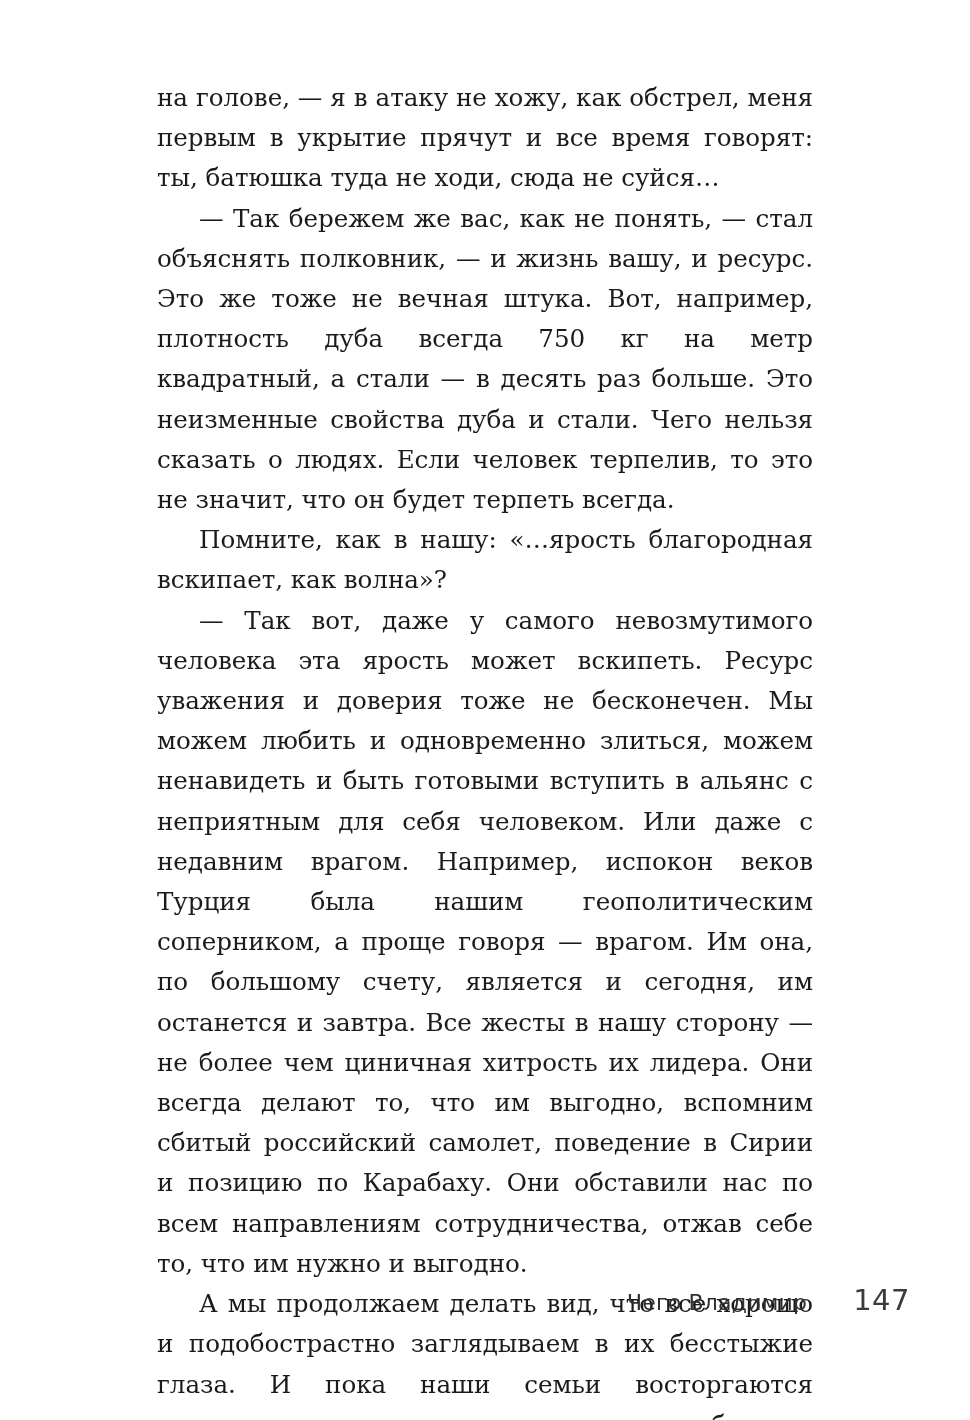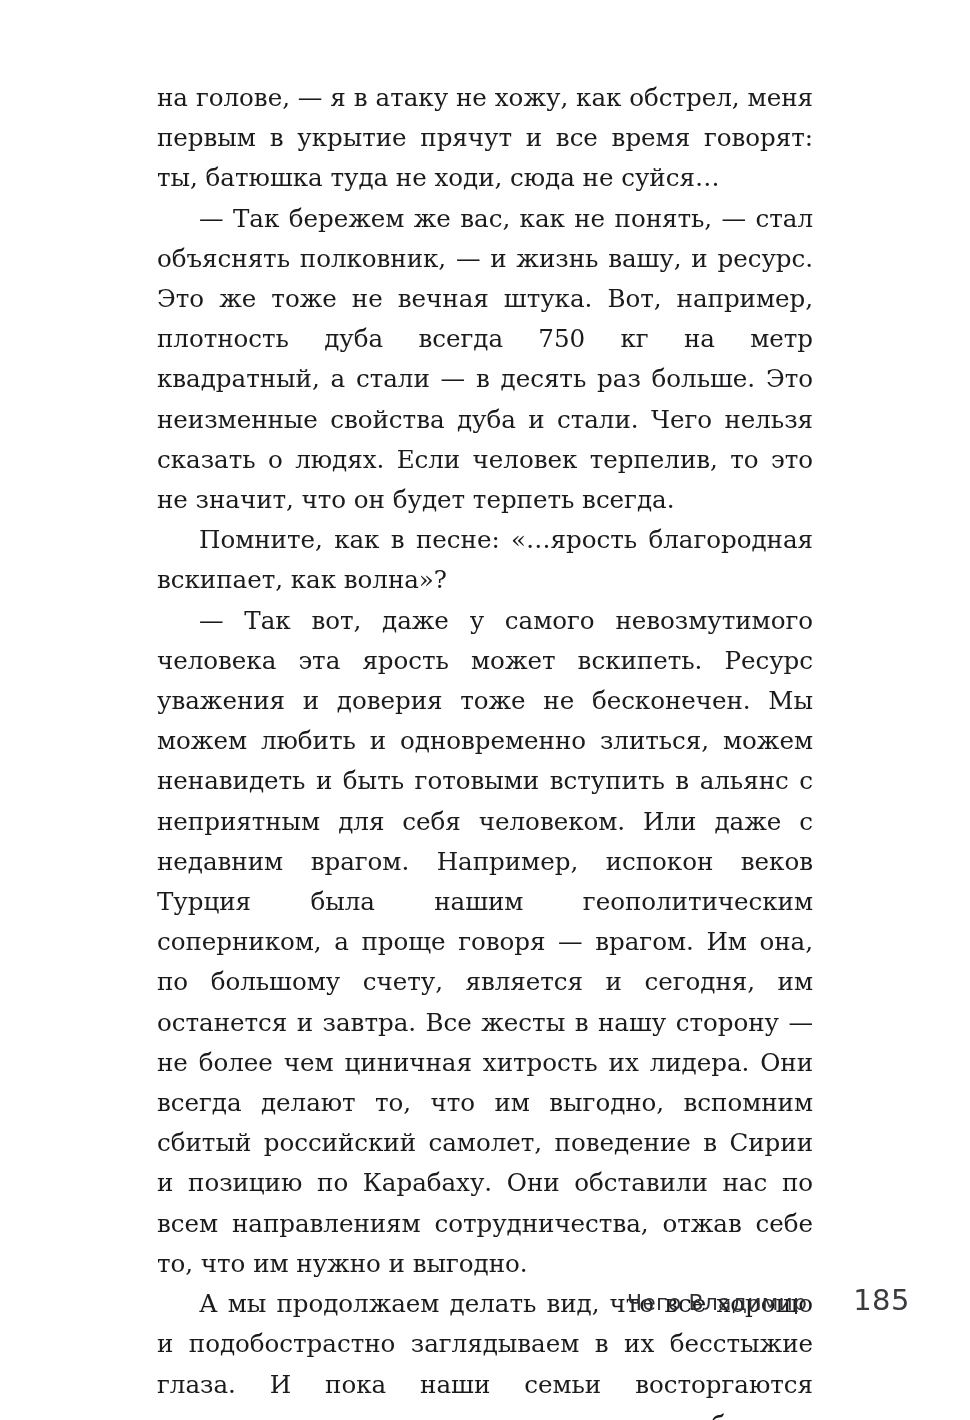--- a/index.html
+++ b/index.html
@@ -85,27 +85,27 @@
 <body>
 
 <div class="page">
 
   <div class="text-column">
 
     <p class="body-paragraph no-indent">на голове, — я в атаку не хожу, как обстрел, меня первым в укрытие прячут и все время говорят: ты, батюшка туда не ходи, сюда не суйся…</p>
 
     <p class="body-paragraph">— Так бережем же вас, как не понять, — стал объяснять полковник, — и жизнь вашу, и ресурс. Это же тоже не вечная штука. Вот, например, плотность дуба всегда 750 кг на метр квадратный, а стали — в десять раз больше. Это неизменные свойства дуба и стали. Чего нельзя сказать о людях. Если человек терпелив, то это не значит, что он будет терпеть всегда.</p>
 
-    <p class="body-paragraph">Помните, как в песне: «…ярость благородная вскипает, как волна»?</p>
+    <p class="body-paragraph">Помните, как в нашу: «…ярость благородная вскипает, как волна»?</p>
 
 
     <p class="body-paragraph">— Так вот, даже у самого невозмутимого человека эта ярость может вскипеть. Ресурс уважения и доверия тоже не бесконечен. Мы можем любить и одновременно злиться, можем ненавидеть и быть готовыми вступить в альянс с неприятным для себя человеком. Или даже с недавним врагом. Например, испокон веков Турция была нашим геополитическим соперником, а проще говоря — врагом. Им она, по большому счету, является и сегодня, им останется и завтра. Все жесты в нашу сторону — не более чем циничная хитрость их лидера. Они всегда делают то, что им выгодно, вспомним сбитый российский самолет, поведение в Сирии и позицию по Карабаху. Они обставили нас по всем направлениям сотрудничества, отжав себе то, что им нужно и выгодно.</p>
 
     <p class="body-paragraph continues">А мы продолжаем делать вид, что все хорошо и подобострастно заглядываем в их бесстыжие глаза. И пока наши семьи восторгаются турецким «олинклюзивом» и пополняют бюджет этой страны, разгоняя ее экономику и делая таким образом нашего соперника сильнее и мо-</p>
 
   </div>
 
   <div class="page-footer">
     <span class="running-head">Чего Владимир</span>
-    <span class="folio">185</span>
+    <span class="folio">147</span>
   </div>
 
 </div>
 
 </body></html>

